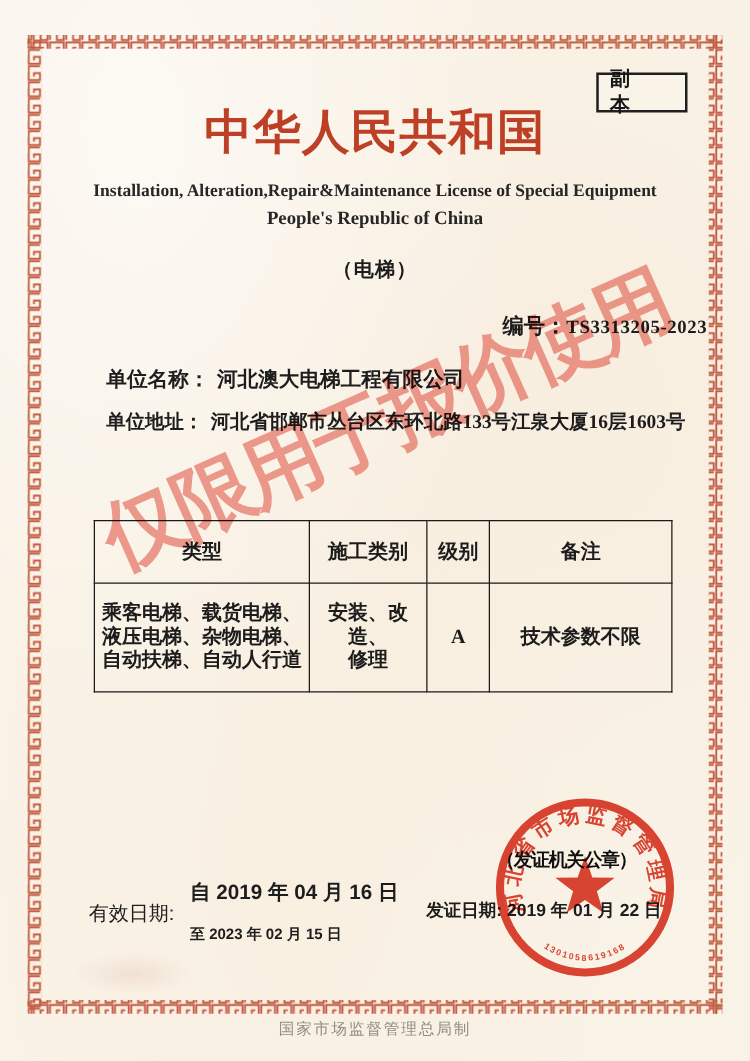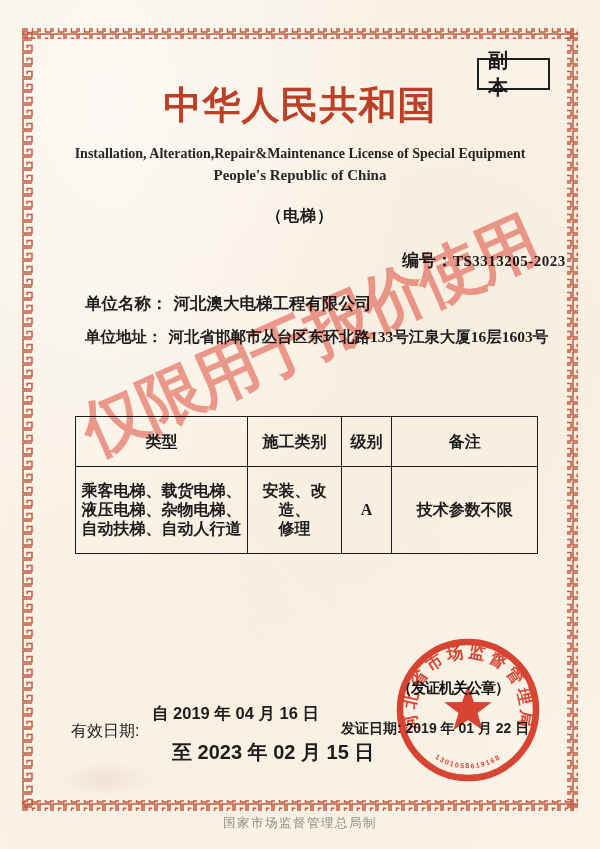--- a/index.html
+++ b/index.html
@@ -17,21 +17,21 @@
   }
   .abs{position:absolute;}
   .center{left:0;width:100%;text-align:center;}
 
   .frame{position:absolute;left:0;top:0;pointer-events:none;z-index:1;}
 
   .copy-box{
     left:477px;top:58px;width:73px;height:32px;
     border:2.5px solid #1f1f1f;
     display:flex;align-items:center;justify-content:center;
-    font-size:20px;font-weight:bold;letter-spacing:9px;
+    font-size:16px;font-weight:bold;letter-spacing:9px;
     padding-left:9px;box-sizing:border-box;
     background:rgba(255,255,255,.15);
     z-index:3;color:#161616;
   }
 
   .title-cn{font-weight:bold;color:#bd4026;letter-spacing:1px;z-index:2;}
   .t1{top:80px;font-size:38px;}
   .t2{top:111px;font-size:30px;}
   .title-en{font-weight:bold;color:#262626;z-index:2;}
   .e1{top:146px;font-size:14px;}
@@ -61,21 +61,21 @@
     white-space:pre-line;line-height:1.2;
     padding:14px 2px;
   }
   table.lic th{height:21px;}
   table.lic td{height:55px;}
   .c1{width:173px;} .c2{width:91px;} .c3{width:47px;} .c4{width:146px;}
 
   .sans{font-family:"Liberation Sans","DejaVu Sans",sans-serif;}
   .validity-label{left:71px;top:721px;font-size:16px;font-weight:normal;z-index:2;white-space:nowrap;}
   .valid-from{left:152px;top:703px;font-size:16.5px;font-weight:bold;z-index:2;white-space:nowrap;}
-  .valid-to{left:152px;top:739px;font-size:20px;font-weight:bold;z-index:2;white-space:nowrap;margin-left:20px;}
+  .valid-to{left:152px;top:739px;font-size:12px;font-weight:bold;z-index:2;white-space:nowrap;}
   .issue-date{left:341px;top:720px;font-size:14px;font-weight:bold;z-index:2;white-space:nowrap;}
   .seal-note{left:397px;top:679px;font-size:15px;font-weight:bold;color:#101010;z-index:6;white-space:nowrap;letter-spacing:-1px;}
 
   .seal{left:393px;top:635px;z-index:5;mix-blend-mode:multiply;opacity:.93;}
 
   .footer-line{top:815px;font-size:12.5px;color:#8e8e88;letter-spacing:1.5px;z-index:2;}
 
   .watermark{
     left:309px;top:336px;
     transform:translate(-50%,-50%) rotate(-24deg);

